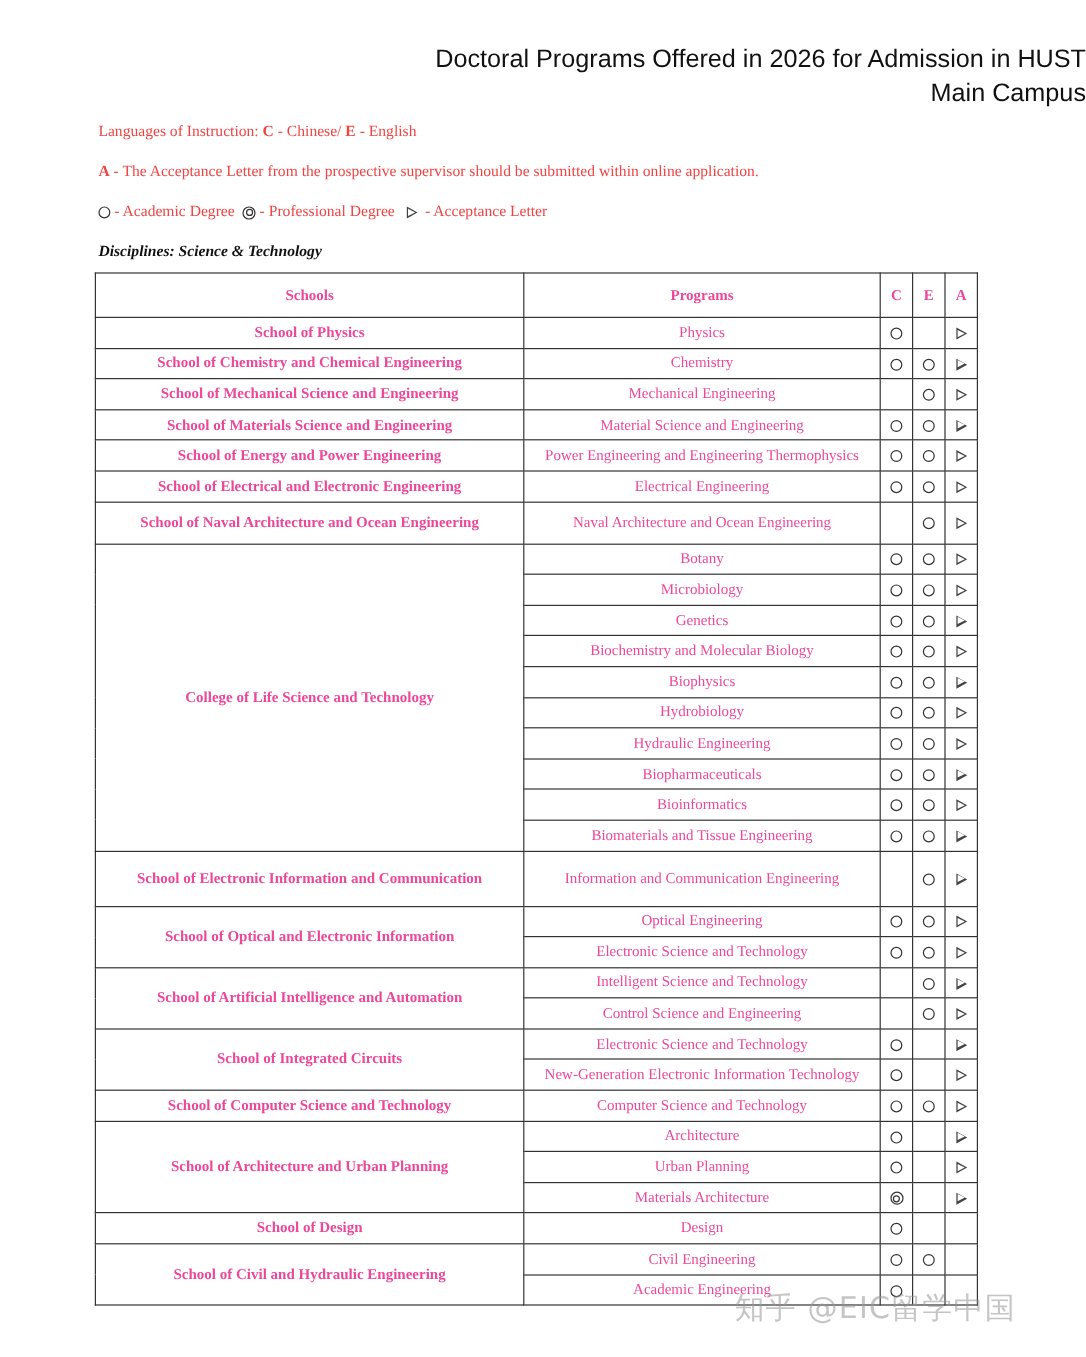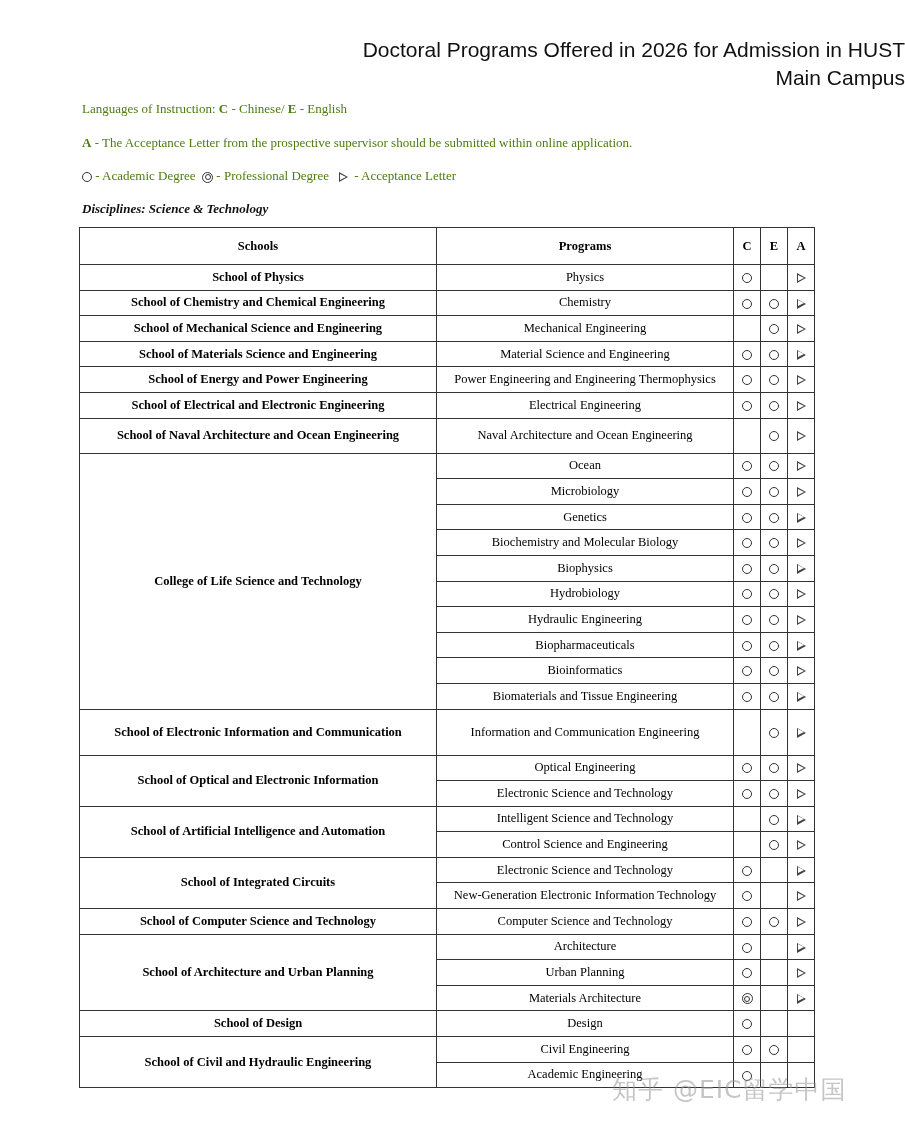--- a/index.html
+++ b/index.html
@@ -6,32 +6,32 @@
   body { width: 905px; height: 1131px; position: relative; overflow: hidden; color: #1a1a1a; }
   .title {
     position: absolute; left: 0; width: 905px; text-align: right;
     font-family: "Liberation Sans Narrow", "Liberation Sans", sans-serif;
     font-size: 21px; color: #111;
   }
   .title.l1 { top: 38px; }
   .title.l2 { top: 66px; }
   .note {
     position: absolute; left: 82px;
-    font-family: "Liberation Serif", serif; font-size: 13px; color: #4d7c0f;
+    font-family: "Liberation Serif", serif; font-size: 13px; color: #ef4444;
     white-space: nowrap;
   }
   .note b { font-weight: bold; }
   .note.n1 { top: 101px; }
   .note.n2 { top: 135px; }
   .note.n3 { top: 168px; }
   .note.n4 { top: 201px; font-weight: bold; color: #111; font-style: italic; }
   table.programs {
     position: absolute; left: 79px; top: 227px;
     border-collapse: collapse;
-    font-family: "Liberation Serif", serif; font-size: 12.5px; color: #000000;
+    font-family: "Liberation Serif", serif; font-size: 12.5px; color: #ec4899;
     border: 1.5px solid #333;
   }
   table.programs th, table.programs td {
     border: 1.2px solid #333; padding: 0; text-align: center; vertical-align: middle;
   }
   table.programs th { font-weight: bold; height: 36px; font-size: 12.5px; }
   table.programs td.school { font-weight: bold; width: 356px; margin-top: 30px; }
   table.programs td.program { width: 296px; white-space: nowrap; }
   table.programs td.mark { width: 26px; }
   table.programs tr { height: 25.6px; }
@@ -136,21 +136,21 @@
       </tr>
       <tr class="tall">
         <td class="school" rowspan="1">School of Naval Architecture and Ocean Engineering</td>
         <td class="program">Naval Architecture and Ocean Engineering</td>
         <td class="mark"></td>
         <td class="mark"><span class="circle"></span></td>
         <td class="mark"><span class="tri"></span></td>
       </tr>
       <tr>
         <td class="school" rowspan="10">College of Life Science and Technology</td>
-        <td class="program">Ocean</td>
+        <td class="program">Botany</td>
         <td class="mark"><span class="circle"></span></td>
         <td class="mark"><span class="circle"></span></td>
         <td class="mark"><span class="tri"></span></td>
       </tr>
       <tr>
         <td class="program">Microbiology</td>
         <td class="mark"><span class="circle"></span></td>
         <td class="mark"><span class="circle"></span></td>
         <td class="mark"><span class="tri"></span></td>
       </tr>

